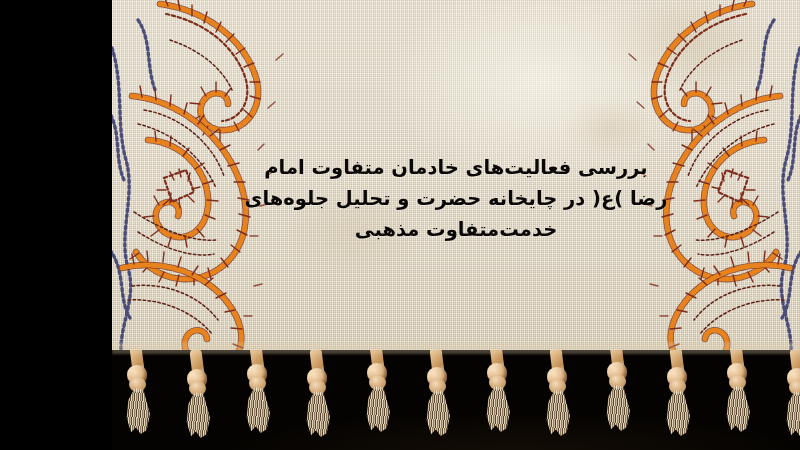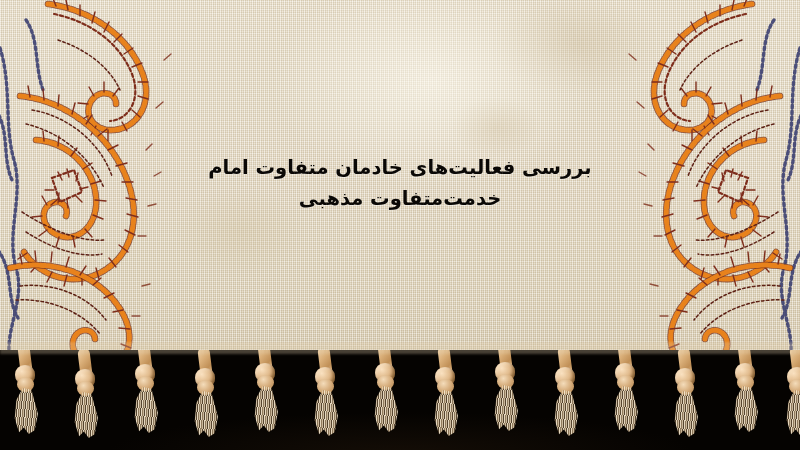--- a/index.html
+++ b/index.html
@@ -1,21 +1,21 @@
 <!DOCTYPE html>
 <html lang="fa" dir="rtl"><head>
 <meta charset="utf-8">
 <title>Persian Textile Title Slide</title>
 <style>
   html,body{margin:0;padding:0;background:#000;}
   *{box-sizing:border-box;}
 
   .stage{
     position:relative;
-    width:800px;height:450px;
+    width:688px;height:450px;
     overflow:hidden;
     background:#0ea5e9;
     font-family:"DejaVu Sans","Liberation Sans",sans-serif;
   }
 
   
   .fabric{
     position:absolute;left:0;top:0;width:800px;height:374px;
     background-color:#e3d9c3;
     background-image:
@@ -412,20 +412,21 @@
             <path d="M136 316 L144 316"></path>
           <path d="M160 108 L167 102"></path>
             <path d="M168 60 L175 54"></path>
         </g>
       </g>
     </svg>
   </div>
 
   <div class="title-block">
     <span class="title-line">بررسی فعالیت‌های خادمان متفاوت امام</span>
+    <span class="title-line">رضا )ع( در چایخانه حضرت و تحلیل جلوه‌های</span>
     <span class="title-line">خدمت‌متفاوت مذهبی</span>
   </div>
 
   <div class="edge-fuzz"></div>
 
   <div class="fringe-zone">
     <div class="tassel" style="left:8px;">
       <div class="cord"></div>
       <div class="knot"></div>
       <div class="knot2"></div>

